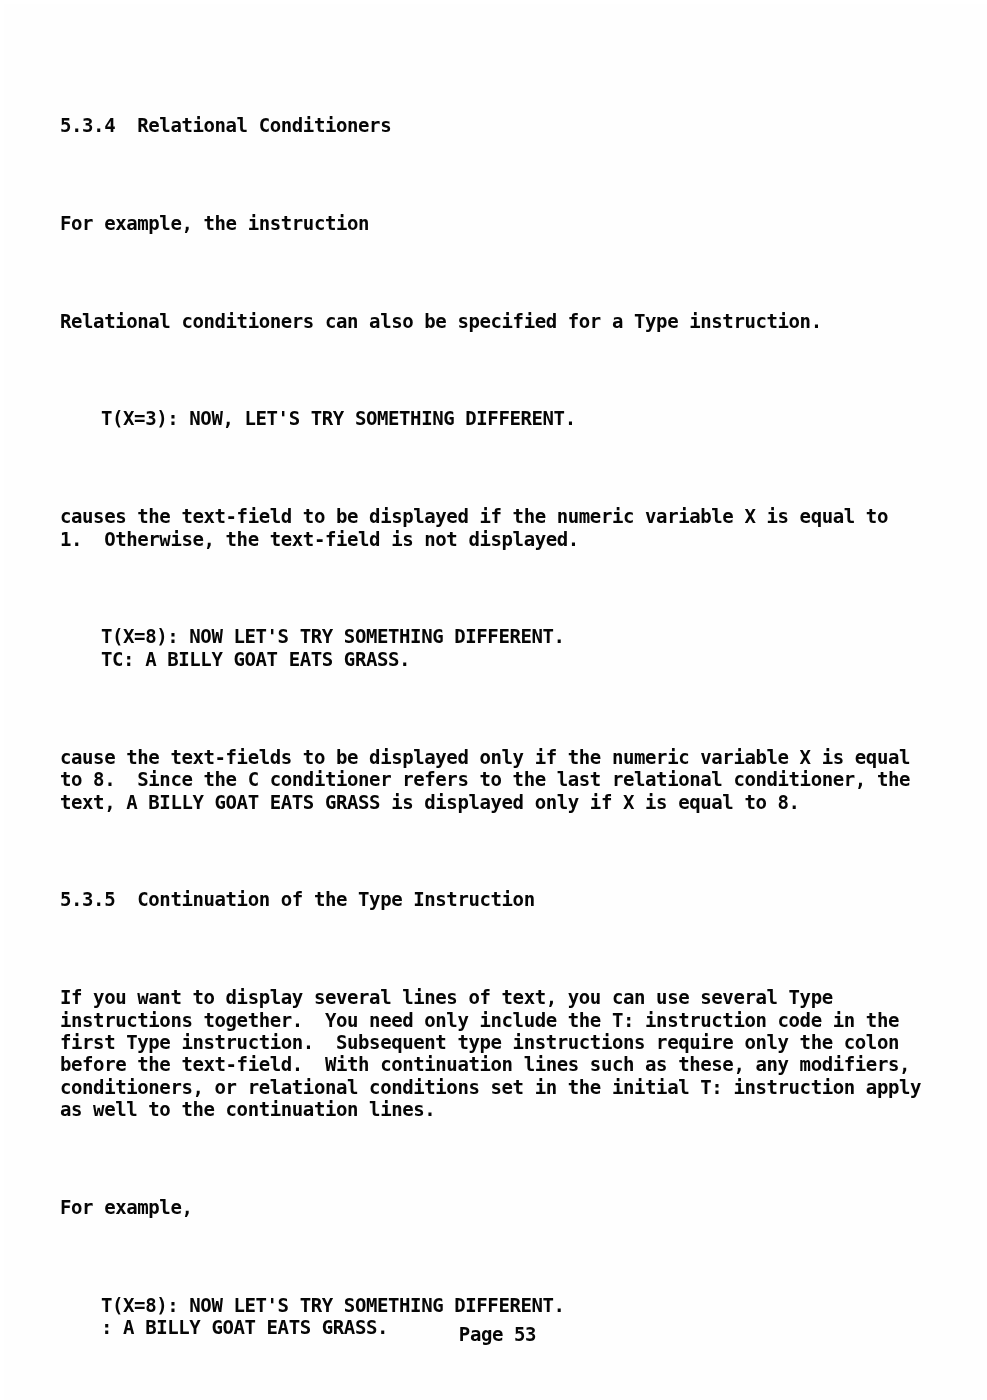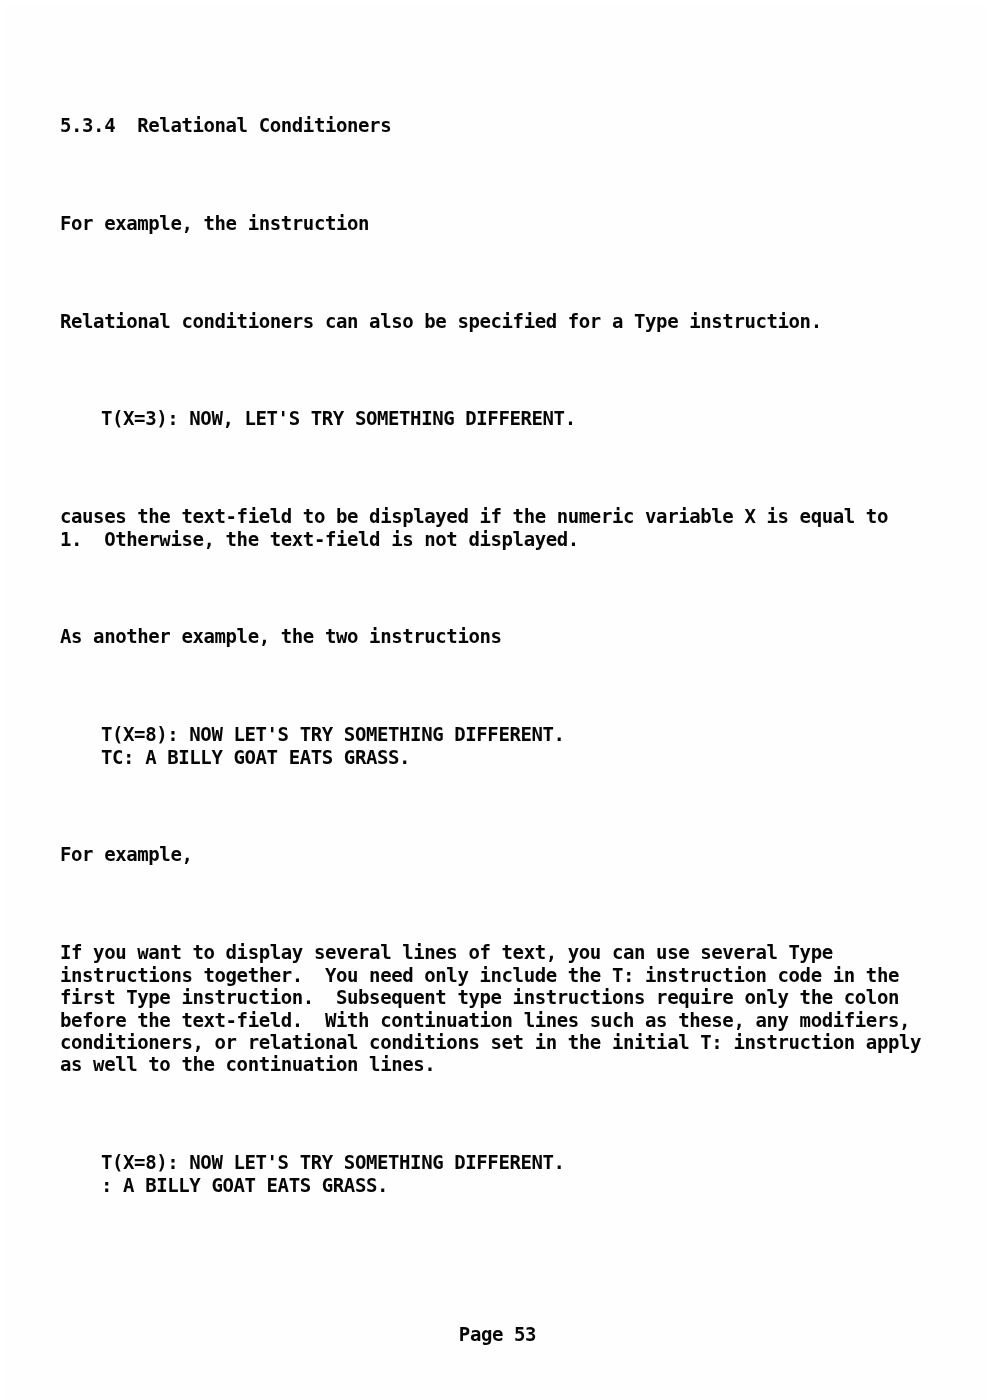--- a/index.html
+++ b/index.html
@@ -51,30 +51,33 @@
 <body>
 
 <div class="page">
   <div class="content">
     <div class="block heading">5.3.4  Relational Conditioners</div>
     <div class="block para">For example, the instruction</div>
     <div class="block para">Relational conditioners can also be specified for a Type instruction.</div>
     <div class="block code">T(X=3): NOW, LET'S TRY SOMETHING DIFFERENT.</div>
     <div class="block para">causes the text-field to be displayed if the numeric variable X is equal to
 1.  Otherwise, the text-field is not displayed.</div>
-    <div class="block para">As another example, the two instructions</div>
     <div class="block code">T(X=8): NOW LET'S TRY SOMETHING DIFFERENT.
 TC: A BILLY GOAT EATS GRASS.</div>
-    <div class="block para">For example,</div>
+    <div class="block para">cause the text-fields to be displayed only if the numeric variable X is equal
+to 8.  Since the C conditioner refers to the last relational conditioner, the
+text, A BILLY GOAT EATS GRASS is displayed only if X is equal to 8.</div>
+    <div class="block heading">5.3.5  Continuation of the Type Instruction</div>
     <div class="block para">If you want to display several lines of text, you can use several Type
 instructions together.  You need only include the T: instruction code in the
 first Type instruction.  Subsequent type instructions require only the colon
 before the text-field.  With continuation lines such as these, any modifiers,
 conditioners, or relational conditions set in the initial T: instruction apply
 as well to the continuation lines.</div>
+    <div class="block para">For example,</div>
     <div class="block code">T(X=8): NOW LET'S TRY SOMETHING DIFFERENT.
 : A BILLY GOAT EATS GRASS.</div>
     
     
     
     
     
   </div>
   <div class="footer">Page 53</div>
 </div>

